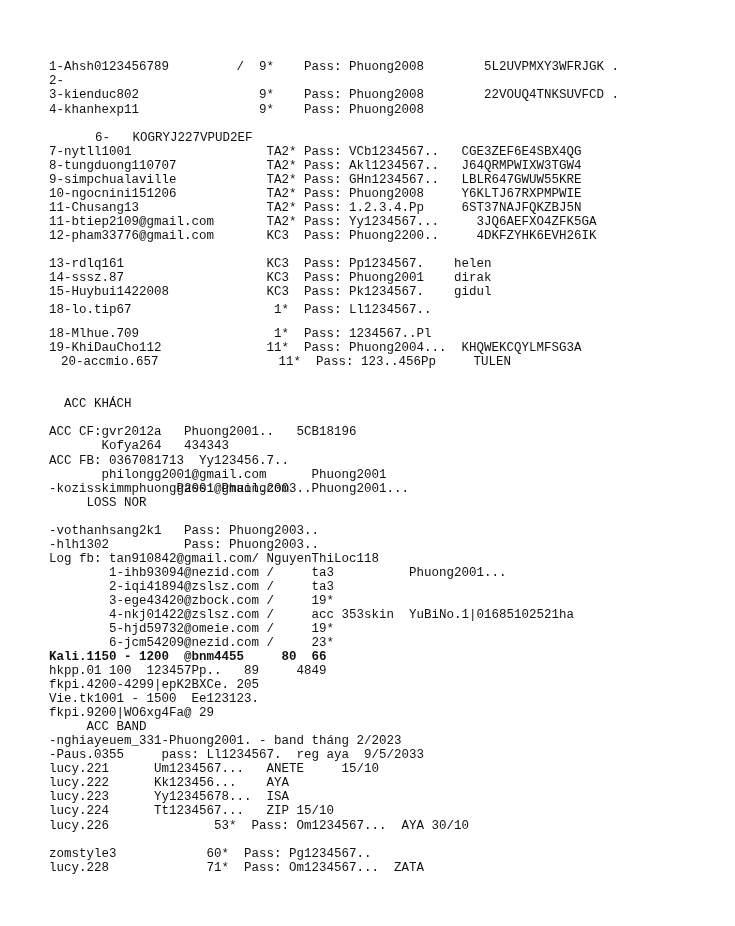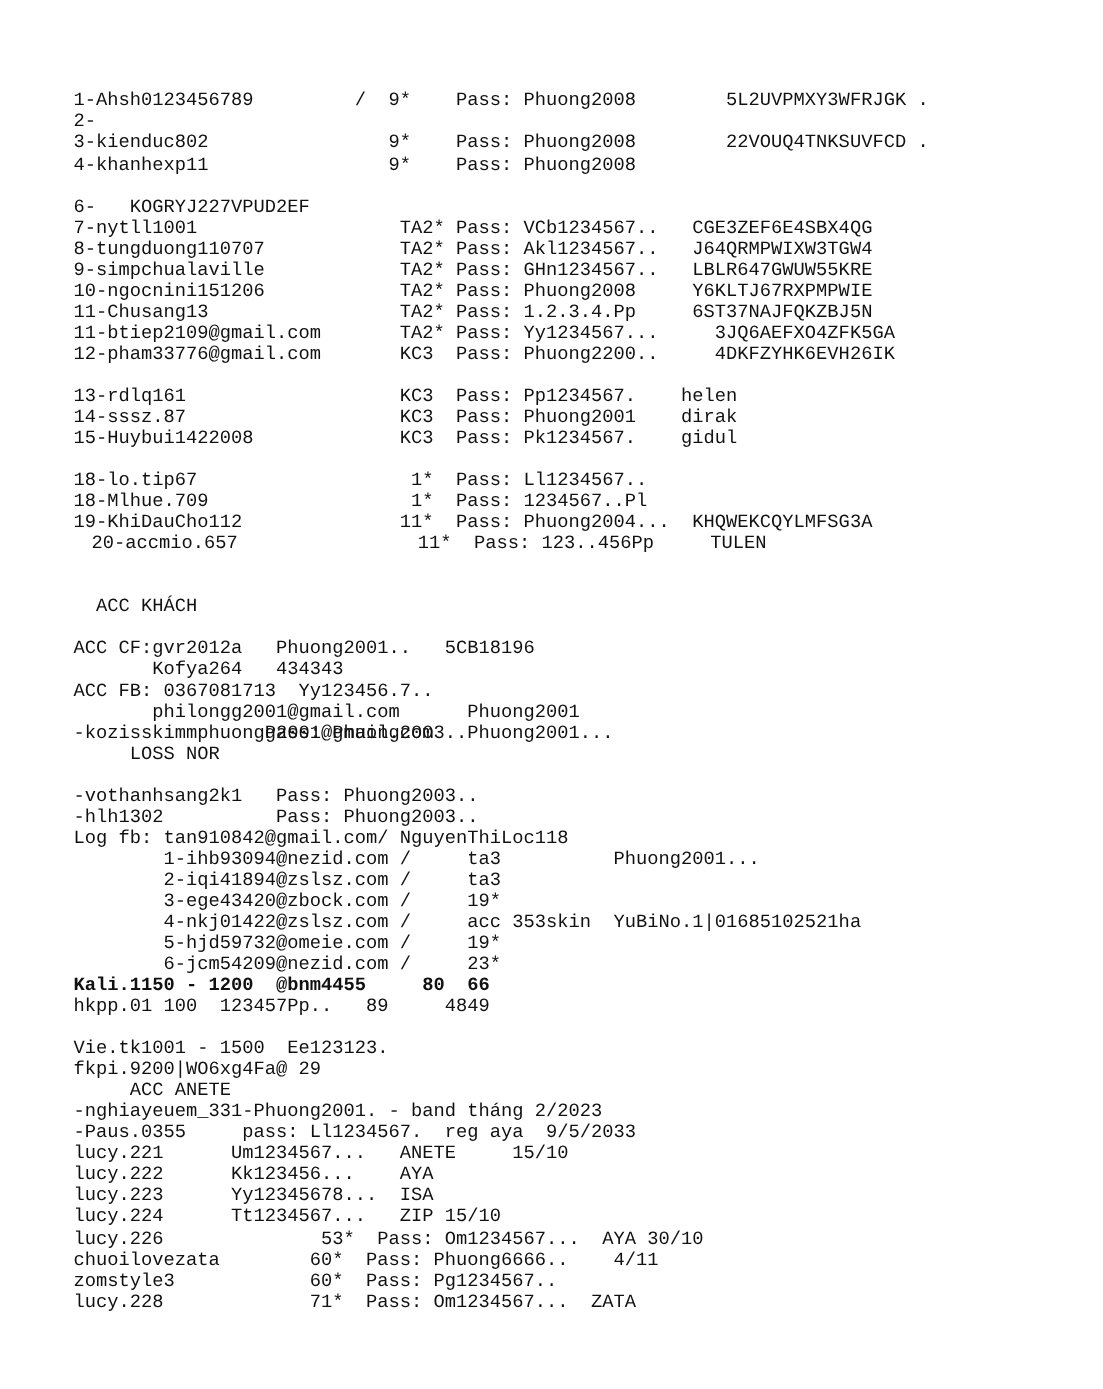--- a/index.html
+++ b/index.html
@@ -17,32 +17,32 @@
   }
 </style>
 </head>
 <body>
 
 <div class="doc" id="doc">
     <div class="line" style="top: 60px;">1-Ahsh0123456789         /  9*    Pass: Phuong2008        5L2UVPMXY3WFRJGK .</div>
     <div class="line" style="top: 74px;">2-</div>
     <div class="line" style="top: 88px;">3-kienduc802                9*    Pass: Phuong2008        22VOUQ4TNKSUVFCD .</div>
     <div class="line" style="top: 103px;">4-khanhexp11                9*    Pass: Phuong2008</div>
-    <div class="line" style="top: 131px;">6-   KOGRYJ227VPUD2EF</div>
+    <div class="line" style="top: 131px; margin-left: 46px;">6-   KOGRYJ227VPUD2EF</div>
     <div class="line" style="top: 145px;">7-nytll1001                  TA2* Pass: VCb1234567..   CGE3ZEF6E4SBX4QG</div>
     <div class="line" style="top: 159px;">8-tungduong110707            TA2* Pass: Akl1234567..   J64QRMPWIXW3TGW4</div>
     <div class="line" style="top: 173px;">9-simpchualaville            TA2* Pass: GHn1234567..   LBLR647GWUW55KRE</div>
     <div class="line" style="top: 187px;">10-ngocnini151206            TA2* Pass: Phuong2008     Y6KLTJ67RXPMPWIE</div>
     <div class="line" style="top: 201px;">11-Chusang13                 TA2* Pass: 1.2.3.4.Pp     6ST37NAJFQKZBJ5N</div>
     <div class="line" style="top: 215px;">11-btiep2109@gmail.com       TA2* Pass: Yy1234567...     3JQ6AEFXO4ZFK5GA</div>
     <div class="line" style="top: 229px;">12-pham33776@gmail.com       KC3  Pass: Phuong2200..     4DKFZYHK6EVH26IK</div>
     <div class="line" style="top: 257px;">13-rdlq161                   KC3  Pass: Pp1234567.    helen</div>
     <div class="line" style="top: 271px;">14-sssz.87                   KC3  Pass: Phuong2001    dirak</div>
     <div class="line" style="top: 285px;">15-Huybui1422008             KC3  Pass: Pk1234567.    gidul</div>
-    <div class="line" style="top: 313px;">18-lo.tip67                   1*  Pass: Ll1234567..</div>
+    <div class="line" style="top: 303px;">18-lo.tip67                   1*  Pass: Ll1234567..</div>
     <div class="line" style="top: 327px;">18-Mlhue.709                  1*  Pass: 1234567..Pl</div>
     <div class="line" style="top: 341px;">19-KhiDauCho112              11*  Pass: Phuong2004...  KHQWEKCQYLMFSG3A</div>
     <div class="line" style="top: 355px; margin-left: 12px;">20-accmio.657                11*  Pass: 123..456Pp     TULEN</div>
     <div class="line" style="top: 397px;">  ACC KHÁCH</div>
     <div class="line" style="top: 425px;">ACC CF:gvr2012a   Phuong2001..   5CB18196</div>
     <div class="line" style="top: 439px;">       Kofya264   434343</div>
     <div class="line" style="top: 454px;">ACC FB: 0367081713  Yy123456.7..</div>
     <div class="line" style="top: 468px;">       philongg2001@gmail.com      Phuong2001</div>
     <div class="line" style="top: 482px;">       kimmphuongg2001@gmail.com   Phuong2001...</div>
     <div class="line" style="top: 496px;">     LOSS NOR</div>
@@ -51,26 +51,26 @@
     <div class="line" style="top: 538px;">-hlh1302          Pass: Phuong2003..</div>
     <div class="line" style="top: 552px;">Log fb: tan910842@gmail.com/ NguyenThiLoc118</div>
     <div class="line" style="top: 566px;">        1-ihb93094@nezid.com /     ta3          Phuong2001...</div>
     <div class="line" style="top: 580px;">        2-iqi41894@zslsz.com /     ta3</div>
     <div class="line" style="top: 594px;">        3-ege43420@zbock.com /     19*</div>
     <div class="line" style="top: 608px;">        4-nkj01422@zslsz.com /     acc 353skin  YuBiNo.1|01685102521ha</div>
     <div class="line" style="top: 622px;">        5-hjd59732@omeie.com /     19*</div>
     <div class="line" style="top: 636px;">        6-jcm54209@nezid.com /     23*</div>
     <div class="line" style="top: 650px; font-weight: bold;">Kali.1150 - 1200  @bnm4455     80  66</div>
     <div class="line" style="top: 664px;">hkpp.01 100  123457Pp..   89     4849</div>
+    <div class="line" style="top: 678px;">fkpi.4200-4299|epK2BXCe. 205</div>
     <div class="line" style="top: 692px;">Vie.tk1001 - 1500  Ee123123.</div>
     <div class="line" style="top: 706px;">fkpi.9200|WO6xg4Fa@ 29</div>
-    <div class="line" style="top: 720px;">     ACC ANETE</div>
+    <div class="line" style="top: 720px;">     ACC BAND</div>
     <div class="line" style="top: 734px;">-nghiayeuem_331-Phuong2001. - band tháng 2/2023</div>
     <div class="line" style="top: 748px;">-Paus.0355     pass: Ll1234567.  reg aya  9/5/2033</div>
     <div class="line" style="top: 762px;">lucy.221      Um1234567...   ANETE     15/10</div>
     <div class="line" style="top: 776px;">lucy.222      Kk123456...    AYA</div>
     <div class="line" style="top: 790px;">lucy.223      Yy12345678...  ISA</div>
     <div class="line" style="top: 804px;">lucy.224      Tt1234567...   ZIP 15/10</div>
     <div class="line" style="top: 819px;">lucy.226              53*  Pass: Om1234567...  AYA 30/10</div>
-    <div class="line" style="top: 833px;">chuoilovezata        60*  Pass: Phuong6666..    4/11</div>
     <div class="line" style="top: 847px;">zomstyle3            60*  Pass: Pg1234567..</div>
     <div class="line" style="top: 861px;">lucy.228             71*  Pass: Om1234567...  ZATA</div>
   </div>
 
 </body></html>

